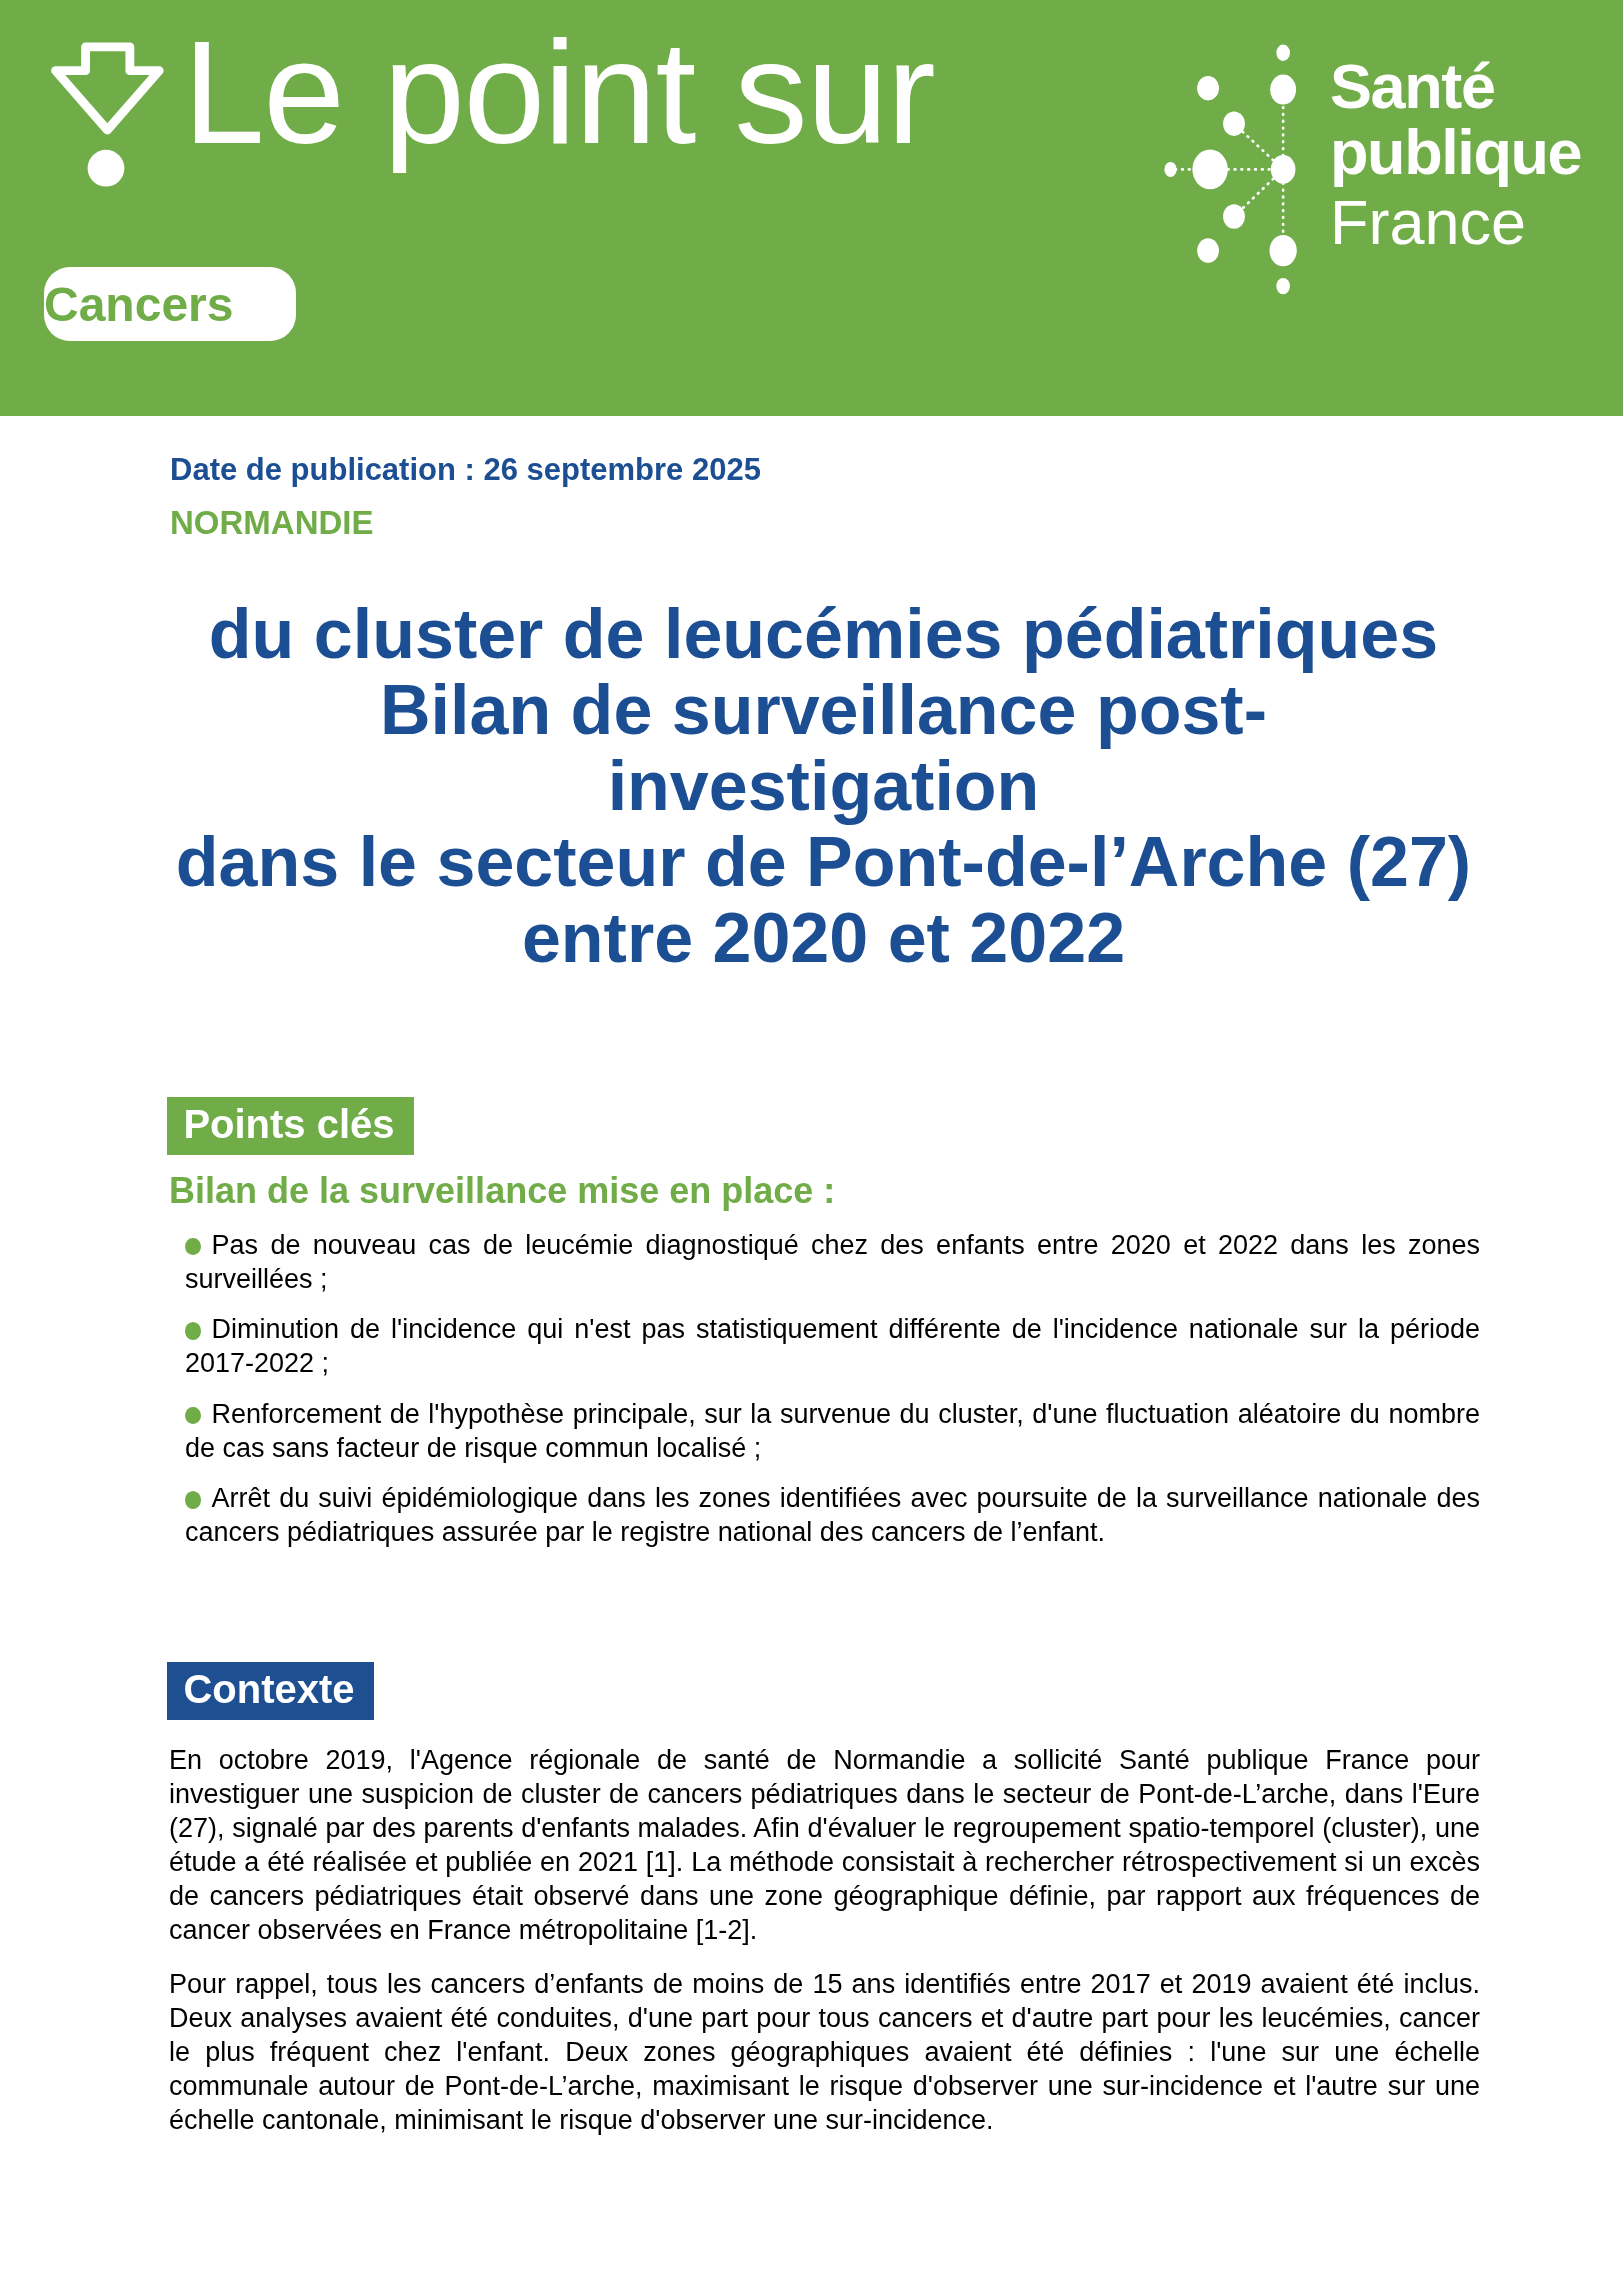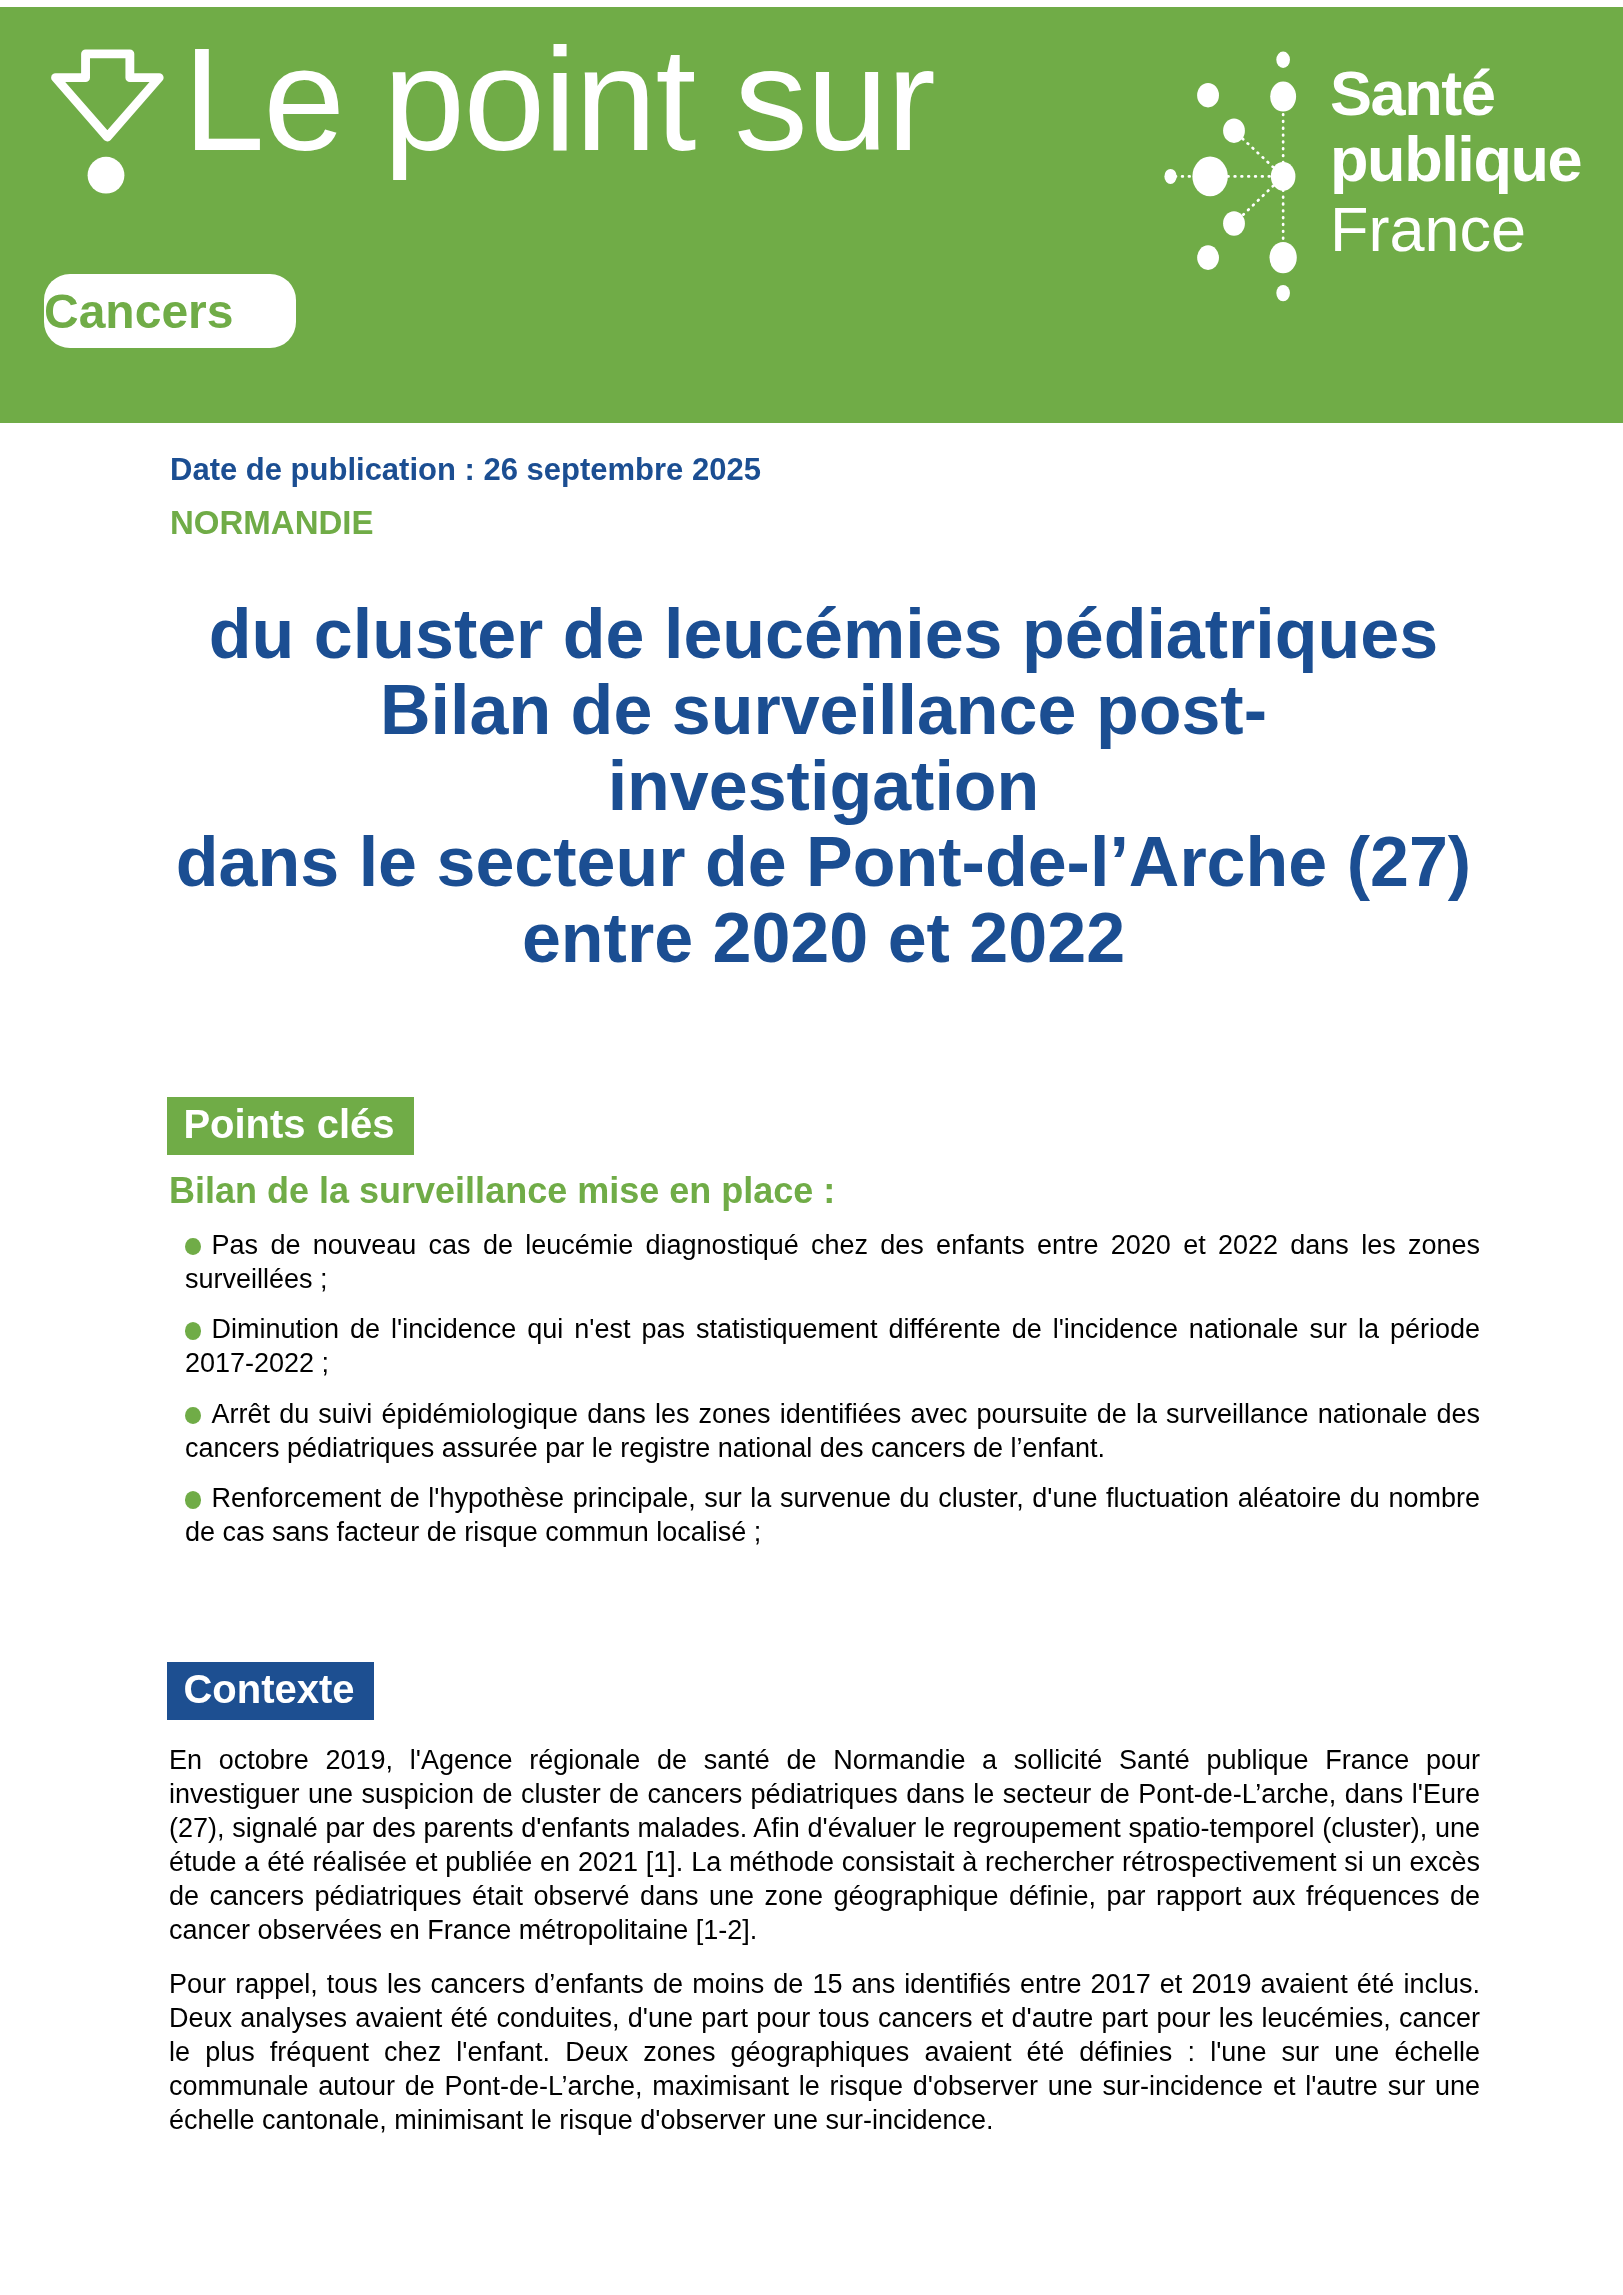--- a/index.html
+++ b/index.html
@@ -5,21 +5,20 @@
   html,body{margin:0;padding:0;}
   body{
     width:1623px;height:2295px;position:relative;background:#ffffff;
     font-family:"Liberation Sans",sans-serif;
     -webkit-font-smoothing:antialiased;
   }
   
   .band{
     position:absolute;left:0;top:0;width:1623px;height:416px;
     background:#70AC47;
-    margin-top:7px;
   }
   .arrow-icon{position:absolute;left:48px;top:40px;}
   .brand{
     position:absolute;left:183px;top:19px;
     color:#ffffff;font-size:147px;font-weight:300;line-height:147px;
     letter-spacing:-1.4px;white-space:nowrap;
   }
   .badge{
     position:absolute;left:44px;top:267px;width:252px;height:74px;
     background:#ffffff;border-radius:26px;
@@ -142,22 +141,22 @@
 
   <div class="chip-wrap-points">
     <span class="section-chip chip-green">Points clés</span>
   </div>
 
   <div class="subheading">Bilan de la surveillance mise en place :</div>
 
   <div class="bullets">
     <p class="bullet"><span class="dot"></span><span>Pas de nouveau cas de leucémie diagnostiqué chez des enfants entre 2020 et 2022 dans les zones surveillées ;</span></p>
     <p class="bullet"><span class="dot"></span><span>Diminution de l'incidence qui n'est pas statistiquement différente de l'incidence nationale sur la période 2017-2022 ;</span></p>
+    <p class="bullet"><span class="dot"></span><span>Renforcement de l'hypothèse principale, sur la survenue du cluster, d'une fluctuation aléatoire du nombre de cas sans facteur de risque commun localisé ;</span></p>
     <p class="bullet"><span class="dot"></span><span>Arrêt du suivi épidémiologique dans les zones identifiées avec poursuite de la surveillance nationale des cancers pédiatriques assurée par le registre national des cancers de l’enfant.</span></p>
-    <p class="bullet"><span class="dot"></span><span>Renforcement de l'hypothèse principale, sur la survenue du cluster, d'une fluctuation aléatoire du nombre de cas sans facteur de risque commun localisé ;</span></p>
   </div>
 
   <div class="chip-wrap-context">
     <span class="section-chip chip-blue">Contexte</span>
   </div>
 
   <p class="para">En octobre 2019, l'Agence régionale de santé de Normandie a sollicité Santé publique France pour investiguer une suspicion de cluster de cancers pédiatriques dans le secteur de Pont-de-L’arche, dans l'Eure (27), signalé par des parents d'enfants malades. Afin d'évaluer le regroupement spatio-temporel (cluster), une étude a été réalisée et publiée en 2021 [1]. La méthode consistait à rechercher rétrospectivement si un excès de cancers pédiatriques était observé dans une zone géographique définie, par rapport aux fréquences de cancer observées en France métropolitaine [1-2].</p>
 
   <p class="para">Pour rappel, tous les cancers d’enfants de moins de 15 ans identifiés entre 2017 et 2019 avaient été inclus. Deux analyses avaient été conduites, d'une part pour tous cancers et d'autre part pour les leucémies, cancer le plus fréquent chez l'enfant. Deux zones géographiques avaient été définies : l'une sur une échelle communale autour de Pont-de-L’arche, maximisant le risque d'observer une sur-incidence et l'autre sur une échelle cantonale, minimisant le risque d'observer une sur-incidence.</p>
 

